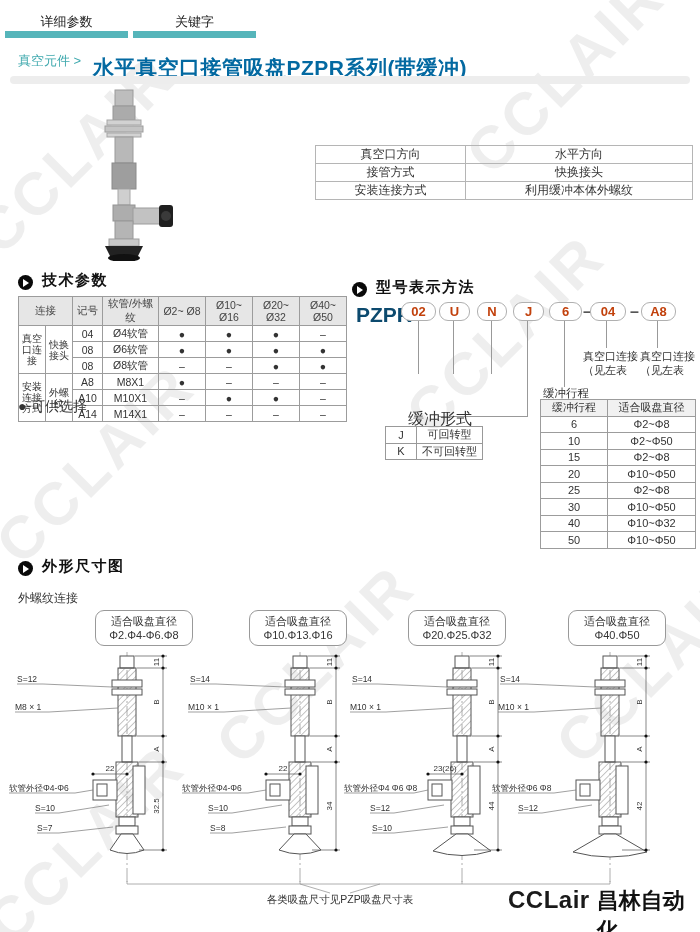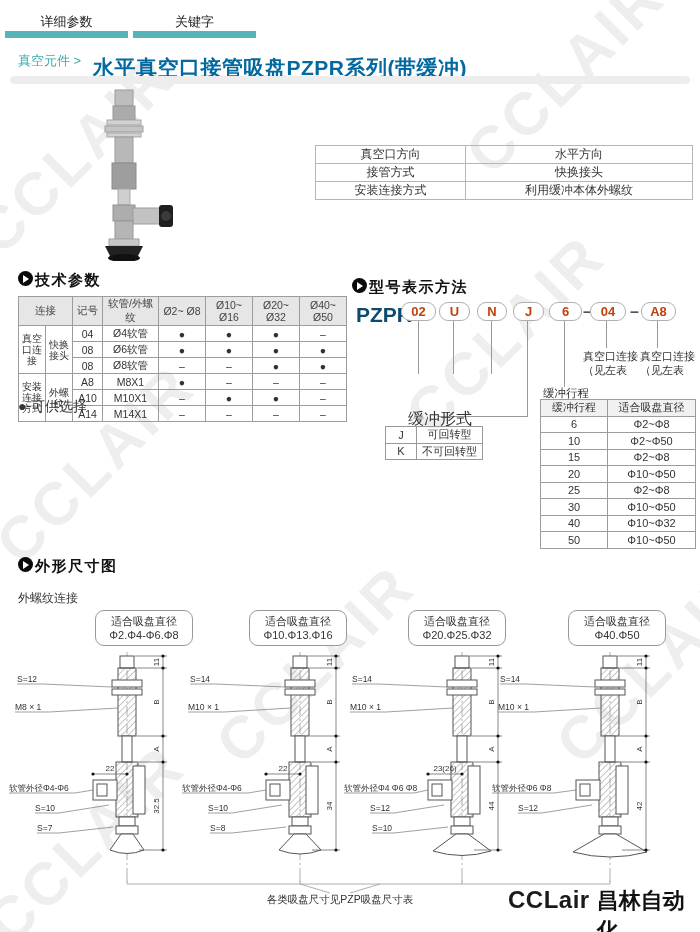--- a/index.html
+++ b/index.html
@@ -15,21 +15,21 @@
   .page-title { position:absolute; left:93px; top:54px; font-size:21px; font-weight:800; color:#0369a1; letter-spacing:0.5px; }
   .strip { position:absolute; left:10px; top:76px; width:680px; height:8px; background:#ededed; border-radius:4px; }
 
   table { border-collapse:collapse; }
   td { border:1px solid #a8a8a8; text-align:center; padding:0 2px; }
 
   .info-table { position:absolute; left:315px; top:145px; width:378px; }
   .info-table td { height:16px; font-size:12px; color:#333; border-color:#b5b5b5; }
   .info-table td.k { width:145px; }
 
-  .sec-head { position:absolute; display:flex; align-items:flex-start; gap:2px; }
+  .sec-head { position:absolute; display:flex; align-items:flex-end; gap:9px; }
   .sec-icon { width:15px; height:15px; background:#0a0a0a; border-radius:50%; position:relative; flex:0 0 15px; }
   .sec-icon::after { content:""; position:absolute; left:5px; top:3.5px;
         border-left:6px solid #fff; border-top:4px solid transparent; border-bottom:4px solid transparent; }
   .sec-title { font-size:15px; font-weight:bold; color:#111; letter-spacing:1.5px; }
 
   .tech-table { position:absolute; left:18px; top:296px; width:328px; table-layout:fixed;padding-left:10px; }
   .tech-table td { height:15px; font-size:10.5px; color:#333; border-color:#9c9c9c; overflow:hidden; }
   .tech-table tr.th td { background:#e6e6e6; color:#444; }
   .tech-table td.grp { font-size:10px; line-height:11px; }
   .footnote { position:absolute; left:18px; top:398px; font-size:14px; color:#333; }

